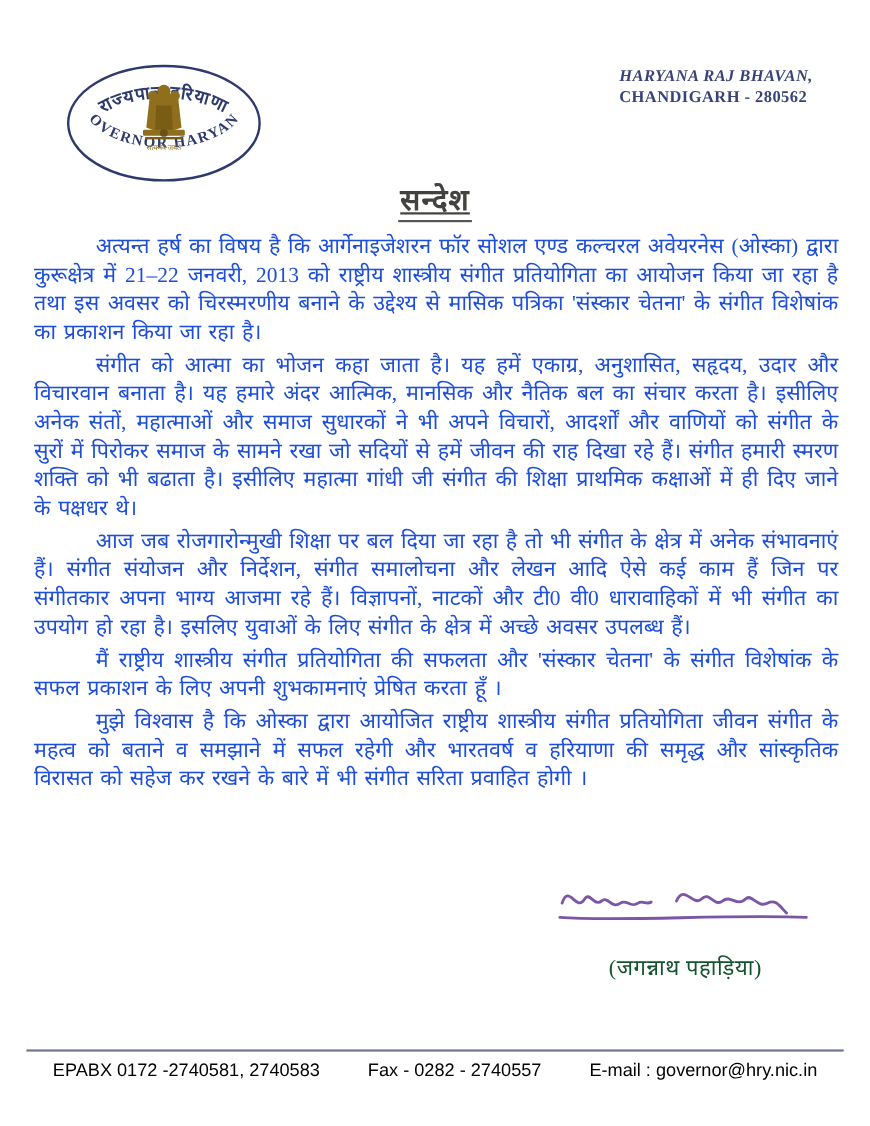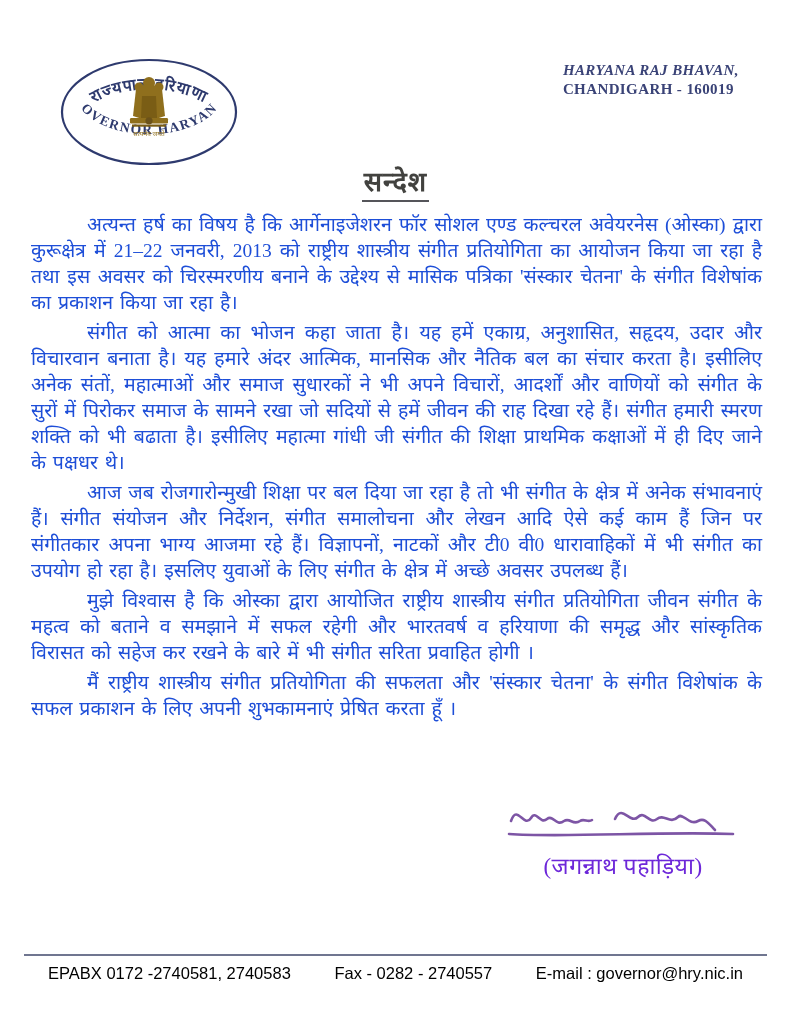--- a/index.html
+++ b/index.html
@@ -38,20 +38,21 @@
   .title {
     position: absolute;
     top: 162px;
     left: 0;
     width: 100%;
     text-align: center;
     font-size: 27px;
     font-weight: 600;
     color: #42423f;
     letter-spacing: 1px;
+    text-decoration: underline;
   }
   .title span {
     border-bottom: 2px solid #55555a;
     padding: 0 2px 3px 2px;
   }
 
   
   .body-text {
     position: absolute;
     top: 212px;
@@ -71,23 +72,23 @@
   
   .sig-block {
     position: absolute;
     right: 38px;
     top: 793px;
     width: 260px;
     text-align: center;
   }
   .sig-scribble { display: block; margin: 0 auto; }
   .sig-name {
-    margin-top: 4px;
-    font-size: 23px;
-    color: #6d28d9;
+    margin-top: 20px;
+    font-size: 20px;
+    color: #14532d;
     letter-spacing: 0.5px;
     white-space: nowrap;
   }
 
   
   .footer {
     position: absolute;
     left: 24px;
     right: 24px;
     top: 954px;
@@ -127,33 +128,33 @@
       <path d="M84,40 L98,40 L99,62 L83,62 Z" fill="#7a5d15"></path>
       <rect x="72" y="62" width="38" height="5.5" rx="1.2"></rect>
       <circle cx="91" cy="64.8" r="3.6" fill="#6b521a"></circle>
       <rect x="74" y="68.5" width="34" height="2.2" fill="#7a5d15"></rect>
     </g>
     <text x="91" y="80" text-anchor="middle" font-size="6.5" fill="#8f6f1d">सत्यमेव जयते</text>
   </svg>
 
   <div class="address">
     <div class="en">HARYANA RAJ BHAVAN,</div>
-    <div class="en2">CHANDIGARH - 160019</div>
+    <div class="en2">CHANDIGARH - 280562</div>
   </div>
 
   <div class="title">
     <span>सन्देश</span>
   </div>
 
   <div class="body-text">
     <p>अत्यन्त हर्ष का विषय है कि आर्गेनाइजेशरन फॉर सोशल एण्ड कल्चरल अवेयरनेस (ओस्का) द्वारा कुरूक्षेत्र में 21–22 जनवरी, 2013 को राष्ट्रीय शास्त्रीय संगीत प्रतियोगिता का आयोजन किया जा रहा है तथा इस अवसर को चिरस्मरणीय बनाने के उद्देश्य से मासिक पत्रिका 'संस्कार चेतना' के संगीत विशेषांक का प्रकाशन किया जा रहा है।</p>
     <p>संगीत को आत्मा का भोजन कहा जाता है। यह हमें एकाग्र, अनुशासित, सहृदय, उदार और विचारवान बनाता है। यह हमारे अंदर आत्मिक, मानसिक और नैतिक बल का संचार करता है। इसीलिए अनेक संतों, महात्माओं और समाज सुधारकों ने भी अपने विचारों, आदर्शों और वाणियों को संगीत के सुरों में पिरोकर समाज के सामने रखा जो सदियों से हमें जीवन की राह दिखा रहे हैं। संगीत हमारी स्मरण शक्ति को भी बढाता है। इसीलिए महात्मा गांधी जी संगीत की शिक्षा प्राथमिक कक्षाओं में ही दिए जाने के पक्षधर थे।</p>
     <p>आज जब रोजगारोन्मुखी शिक्षा पर बल दिया जा रहा है तो भी संगीत के क्षेत्र में अनेक संभावनाएं हैं। संगीत संयोजन और निर्देशन, संगीत समालोचना और लेखन आदि ऐसे कई काम हैं जिन पर संगीतकार अपना भाग्य आजमा रहे हैं। विज्ञापनों, नाटकों और टी0 वी0 धारावाहिकों में भी संगीत का उपयोग हो रहा है। इसलिए युवाओं के लिए संगीत के क्षेत्र में अच्छे अवसर उपलब्ध हैं।</p>
+    <p>मैं राष्ट्रीय शास्त्रीय संगीत प्रतियोगिता की सफलता और 'संस्कार चेतना' के संगीत विशेषांक के सफल प्रकाशन के लिए अपनी शुभकामनाएं प्रेषित करता हूँ ।</p>
     <p>मुझे विश्वास है कि ओस्का द्वारा आयोजित राष्ट्रीय शास्त्रीय संगीत प्रतियोगिता जीवन संगीत के महत्व को बताने व समझाने में सफल रहेगी और भारतवर्ष व हरियाणा की समृद्ध और सांस्कृतिक विरासत को सहेज कर रखने के बारे में भी संगीत सरिता प्रवाहित होगी ।</p>
-    <p>मैं राष्ट्रीय शास्त्रीय संगीत प्रतियोगिता की सफलता और 'संस्कार चेतना' के संगीत विशेषांक के सफल प्रकाशन के लिए अपनी शुभकामनाएं प्रेषित करता हूँ ।</p>
   </div>
 
   <div class="sig-block">
     <svg class="sig-scribble" width="240" height="52" viewBox="0 0 240 52" xmlns="http://www.w3.org/2000/svg">
       <g fill="none" stroke="#7d55a5" stroke-width="2.6" stroke-linecap="round">
         <path d="M8,28 c6,-18 13,8 20,-3 c5,-9 9,7 16,1 c6,-5 9,8 17,2 c6,-4 9,5 16,0 c4,-3 8,2 12,-1"></path>
         <path d="M112,26 c7,-16 15,6 23,-2 c7,-7 11,8 19,2 c7,-6 13,6 21,-2 c5,-5 11,9 20,4 c7,-4 11,3 17,9"></path>
         <path d="M6,41 C 60,45 160,38 230,41"></path>
       </g>
     </svg>

